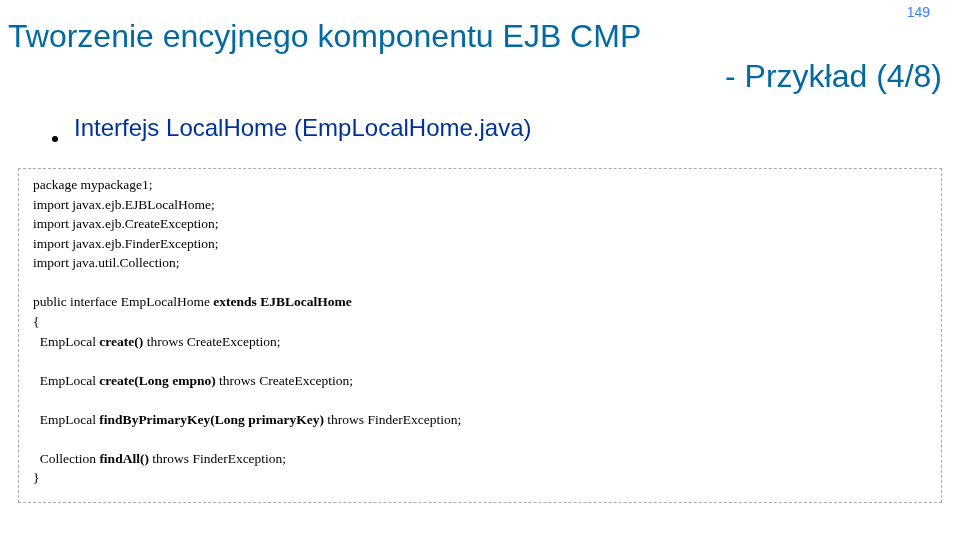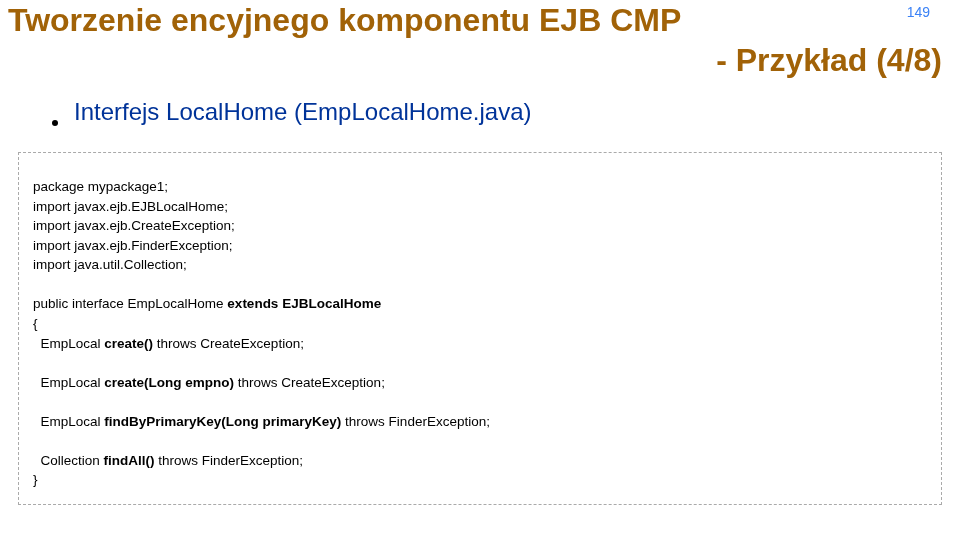--- a/index.html
+++ b/index.html
@@ -12,25 +12,25 @@
     overflow: hidden;
   }
   .page-number {
     position: absolute;
     top: 4px;
     right: 30px;
     font-size: 14px;
     color: #3b82f6;
   }
   .title {
-    font-weight: 700;
+    font-weight: 400;
     font-size: 32px;
     line-height: 1.25;
-    color: #a16207;
-    padding: 0 18px 0 8px;
+    color: #0369a1;
+    padding: 16px 18px 0 8px;
   }
   .title-line1 { text-align: left; }
   .title-line2 { text-align: right; }
   .bullet-row {
     display: flex;
     align-items: flex-end;
     margin: 18px 0 0 52px;
   }
   .bullet-dot {
     width: 6px;
@@ -41,22 +41,22 @@
     margin-right: 16px;
     flex-shrink: 0;
   }
   .bullet-text {
     font-size: 24px;
     color: #003399;
   }
   .codebox {
     margin: 26px 18px 0 18px;
     border: 1px dashed #aaa;
-    padding: 24px 14px 14px 14px;
-    font-family: Liberation Sans, sans-serif;
+    padding: 6px 14px 14px 14px;
+    font-family: Liberation Serif, serif;
     font-size: 13.5px;
     line-height: 1.45;
     color: #000;
     white-space: pre;
   }
   .codebox b { font-weight: 700; }
 </style>
 </head>
 <body>
 

